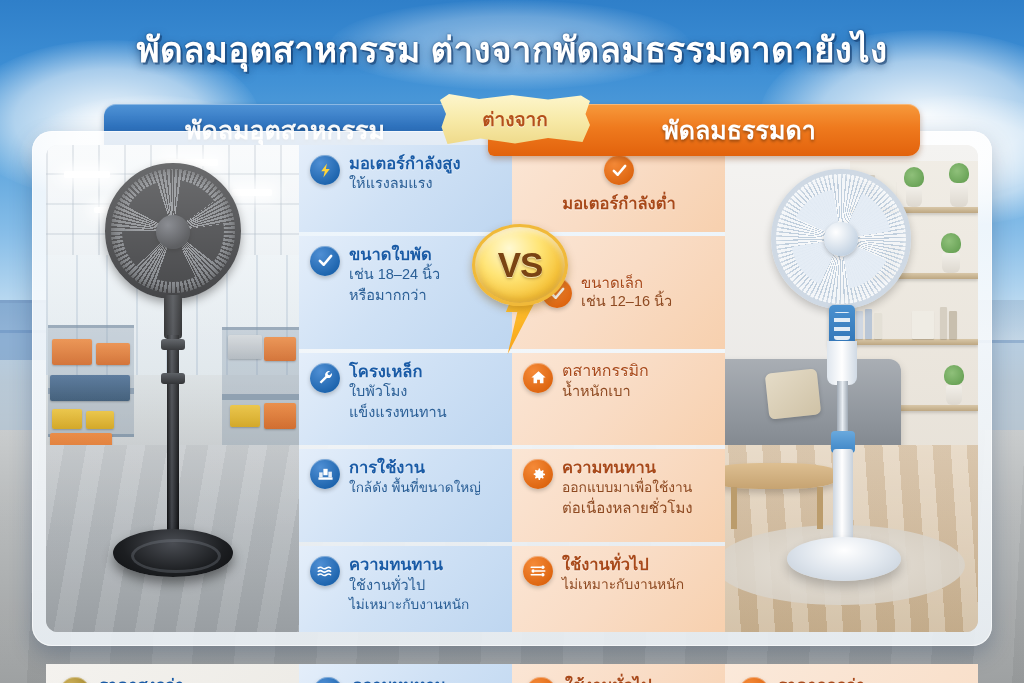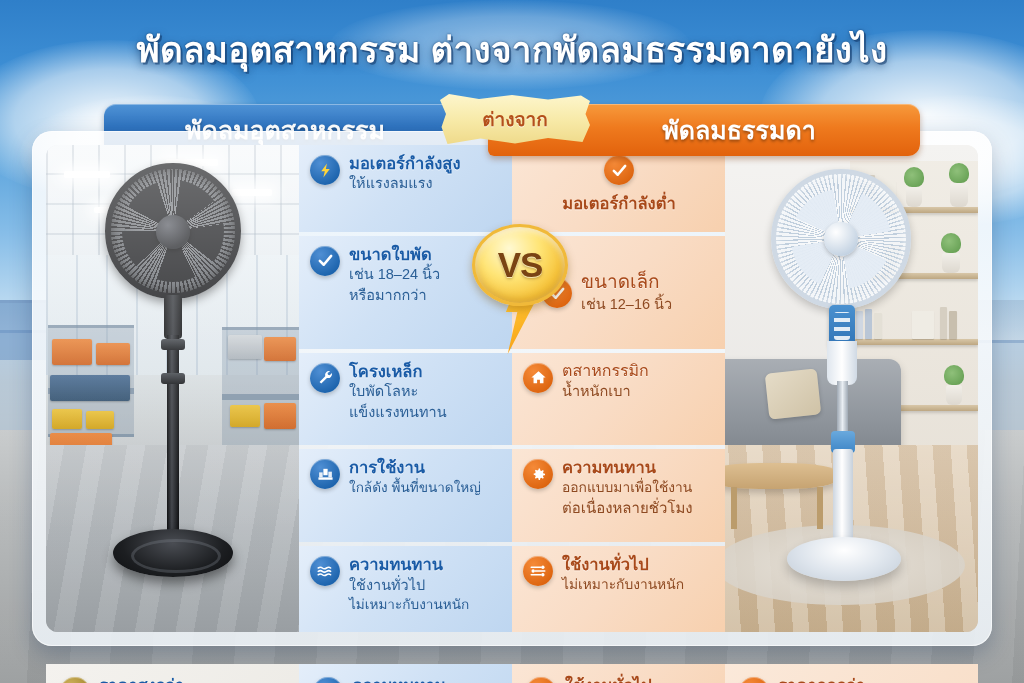--- a/index.html
+++ b/index.html
@@ -501,21 +501,21 @@
           </div>
 
           <div class="feat blue-bg" style="height:95px;">
             <div class="icon ic-blue">
               <svg width="17" height="17" viewBox="0 0 24 24">
                   <path d="M18.5 3.2a5.6 5.6 0 0 0-6.9 7l-8 8 2.4 2.4 8-8a5.6 5.6 0 0 0 7-6.9l-3 3-2.5-.6-.6-2.5z" fill="#ffffff"></path>
                 </svg>
             </div>
             <div class="txt">
               <div class="ttl ttl-blue">โครงเหล็ก</div>
-              <div class="sub sub-blue">ใบพัดโลหะ</div>
+              <div class="sub sub-blue">ใบพัวโมง</div>
               <div class="sub sub-blue">แข็งแรงทนทาน</div>
             </div>
           </div>
 
           <div class="feat blue-bg" style="height:95px;">
             <div class="icon ic-blue">
               <svg width="17" height="17" viewBox="0 0 24 24">
                 <rect x="9" y="4" width="6" height="9" fill="#ffffff"></rect>
                 <rect x="3" y="9" width="5" height="7" fill="#e6eef8"></rect>
                 <rect x="16" y="8" width="5" height="8" fill="#e6eef8"></rect>
@@ -557,21 +557,21 @@
             </div>
           </div>
 
           <div class="feat orange-bg" style="height:116px; padding-left:30px; align-items:center;">
             <div class="icon ic-orange">
               <svg width="17" height="17" viewBox="0 0 24 24">
                   <path d="M4 12.5 L9.5 18 L20 5.5" stroke="#ffffff" stroke-width="3.6" fill="none" stroke-linecap="round" stroke-linejoin="round"></path>
                 </svg>
             </div>
             <div class="txt">
-              <div class="ttl ttl-orange" style="font-weight:normal; font-size:19px;">ขนาดเล็ก</div>
+              <div class="ttl ttl-orange" style="font-weight:normal; font-size:15px;">ขนาดเล็ก</div>
               <div class="sub sub-orange">เช่น 12–16 นิ้ว</div>
             </div>
           </div>
 
           <div class="feat orange-bg" style="height:95px;">
             <div class="icon ic-orange">
               <svg width="17" height="17" viewBox="0 0 24 24">
                   <path d="M12 3 L22 12 h-3 v8 h-5 v-5 h-4 v5 H5 v-8 H2 z" fill="#ffffff"></path>
                 </svg>
             </div>

